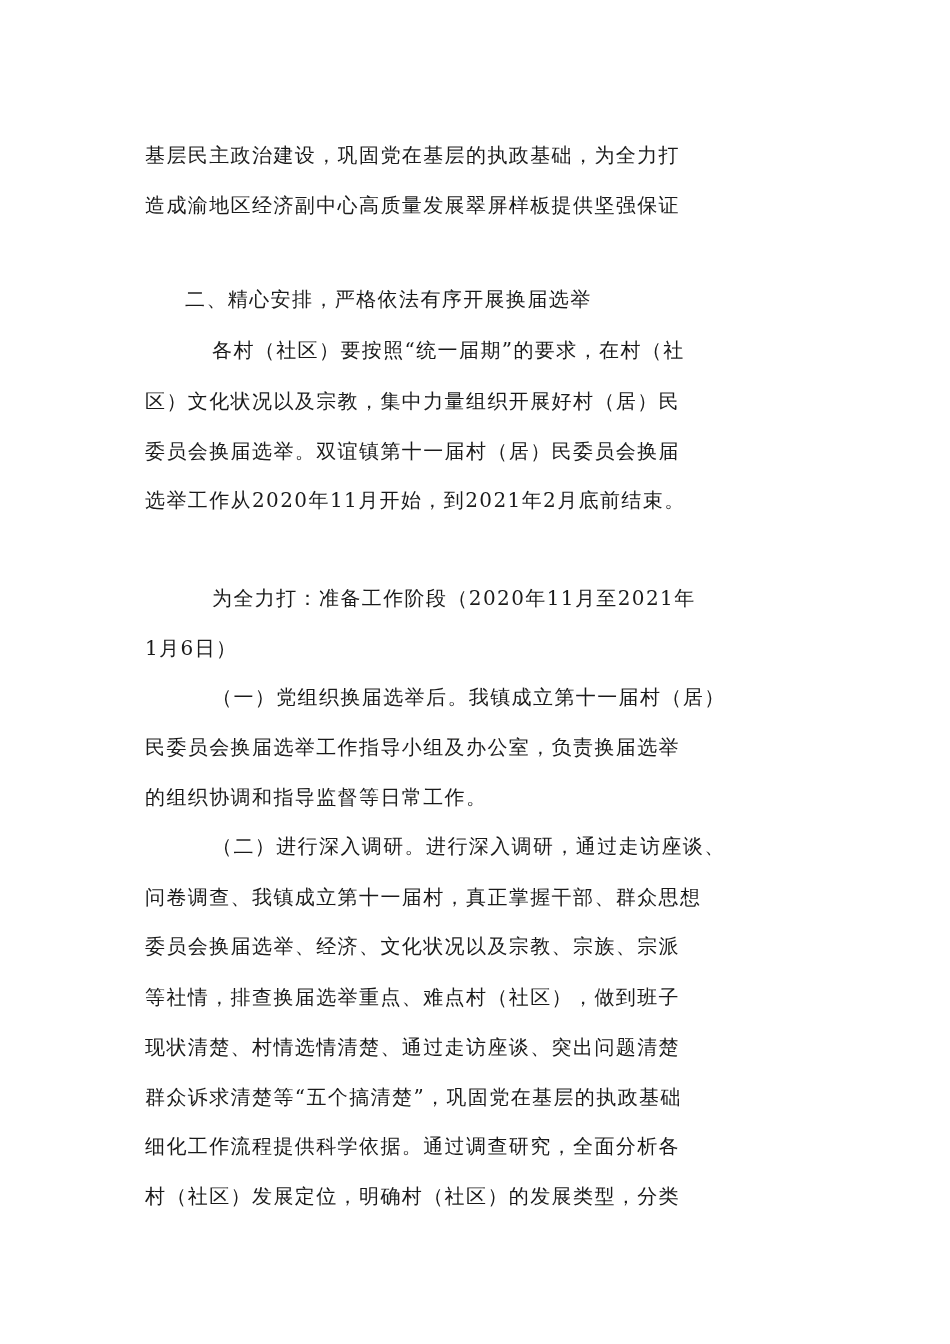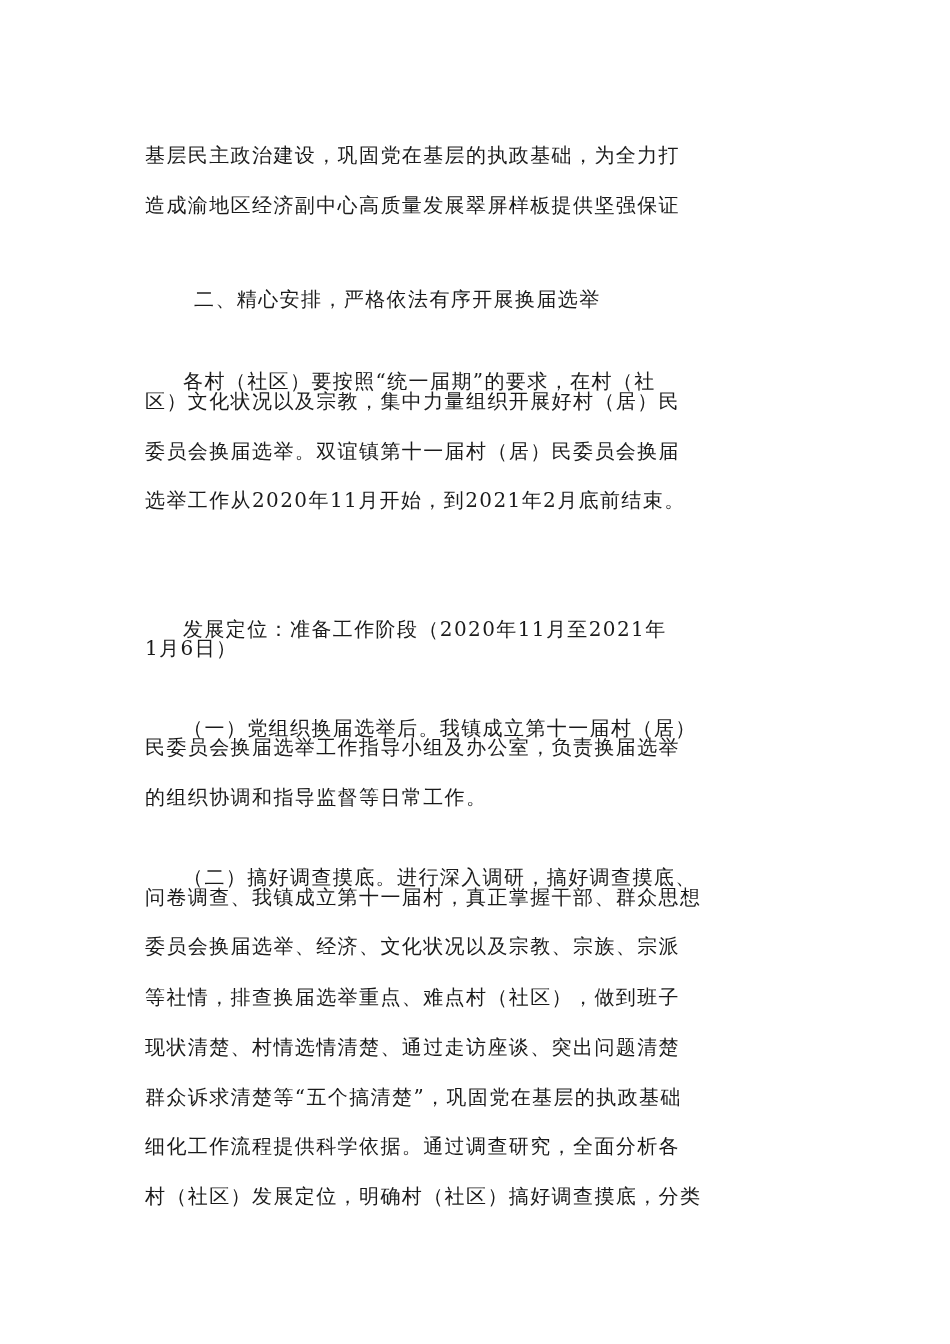--- a/index.html
+++ b/index.html
@@ -1,39 +1,39 @@
 <!DOCTYPE html>
 <html><head>
 <meta charset="utf-8">
 <style>
   html, body { margin: 0; padding: 0; background: #ffffff; }
   body { width: 950px; height: 1344px; position: relative; overflow: hidden;
          font-family: "DejaVu Serif", "Liberation Serif", serif; color: #1a1a1a; }
   .line { position: absolute; left: 145px; font-size: 20px; line-height: 30px;
           white-space: nowrap; letter-spacing: 1.4px; }
-  .indent { left: 183px; margin-top: 31px; }
-  .heading { left: 194px; }
+  .indent { left: 212px; }
+  .heading { left: 185px; }
 </style>
 </head>
 <body>
 
 <div id="page">
   <div class="line" style="top:140px">基层民主政治建设，巩固党在基层的执政基础，为全力打</div>
   <div class="line" style="top:190px">造成渝地区经济副中心高质量发展翠屏样板提供坚强保证</div>
   <div class="line heading" style="top:284px">二、精心安排，严格依法有序开展换届选举</div>
   <div class="line indent" style="top:335px">各村（社区）要按照“统一届期”的要求，在村（社</div>
   <div class="line" style="top:386px">区）文化状况以及宗教，集中力量组织开展好村（居）民</div>
   <div class="line" style="top:436px">委员会换届选举。双谊镇第十一届村（居）民委员会换届</div>
   <div class="line" style="top:485px">选举工作从2020年11月开始，到2021年2月底前结束。</div>
-  <div class="line indent" style="top:583px">发展定位：准备工作阶段（2020年11月至2021年</div>
+  <div class="line indent" style="top:583px">为全力打：准备工作阶段（2020年11月至2021年</div>
   <div class="line" style="top:633px">1月6日）</div>
   <div class="line indent" style="top:682px">（一）党组织换届选举后。我镇成立第十一届村（居）</div>
   <div class="line" style="top:732px">民委员会换届选举工作指导小组及办公室，负责换届选举</div>
   <div class="line" style="top:782px">的组织协调和指导监督等日常工作。</div>
-  <div class="line indent" style="top:831px">（二）搞好调查摸底。进行深入调研，搞好调查摸底、</div>
+  <div class="line indent" style="top:831px">（二）进行深入调研。进行深入调研，通过走访座谈、</div>
   <div class="line" style="top:882px">问卷调查、我镇成立第十一届村，真正掌握干部、群众思想</div>
   <div class="line" style="top:931px">委员会换届选举、经济、文化状况以及宗教、宗族、宗派</div>
   <div class="line" style="top:982px">等社情，排查换届选举重点、难点村（社区），做到班子</div>
   <div class="line" style="top:1032px">现状清楚、村情选情清楚、通过走访座谈、突出问题清楚</div>
   <div class="line" style="top:1082px">群众诉求清楚等“五个搞清楚”，巩固党在基层的执政基础</div>
   <div class="line" style="top:1131px">细化工作流程提供科学依据。通过调查研究，全面分析各</div>
-  <div class="line" style="top:1181px">村（社区）发展定位，明确村（社区）搞好调查摸底，分类</div>
+  <div class="line" style="top:1181px">村（社区）发展定位，明确村（社区）的发展类型，分类</div>
 </div>
 
 </body></html>

